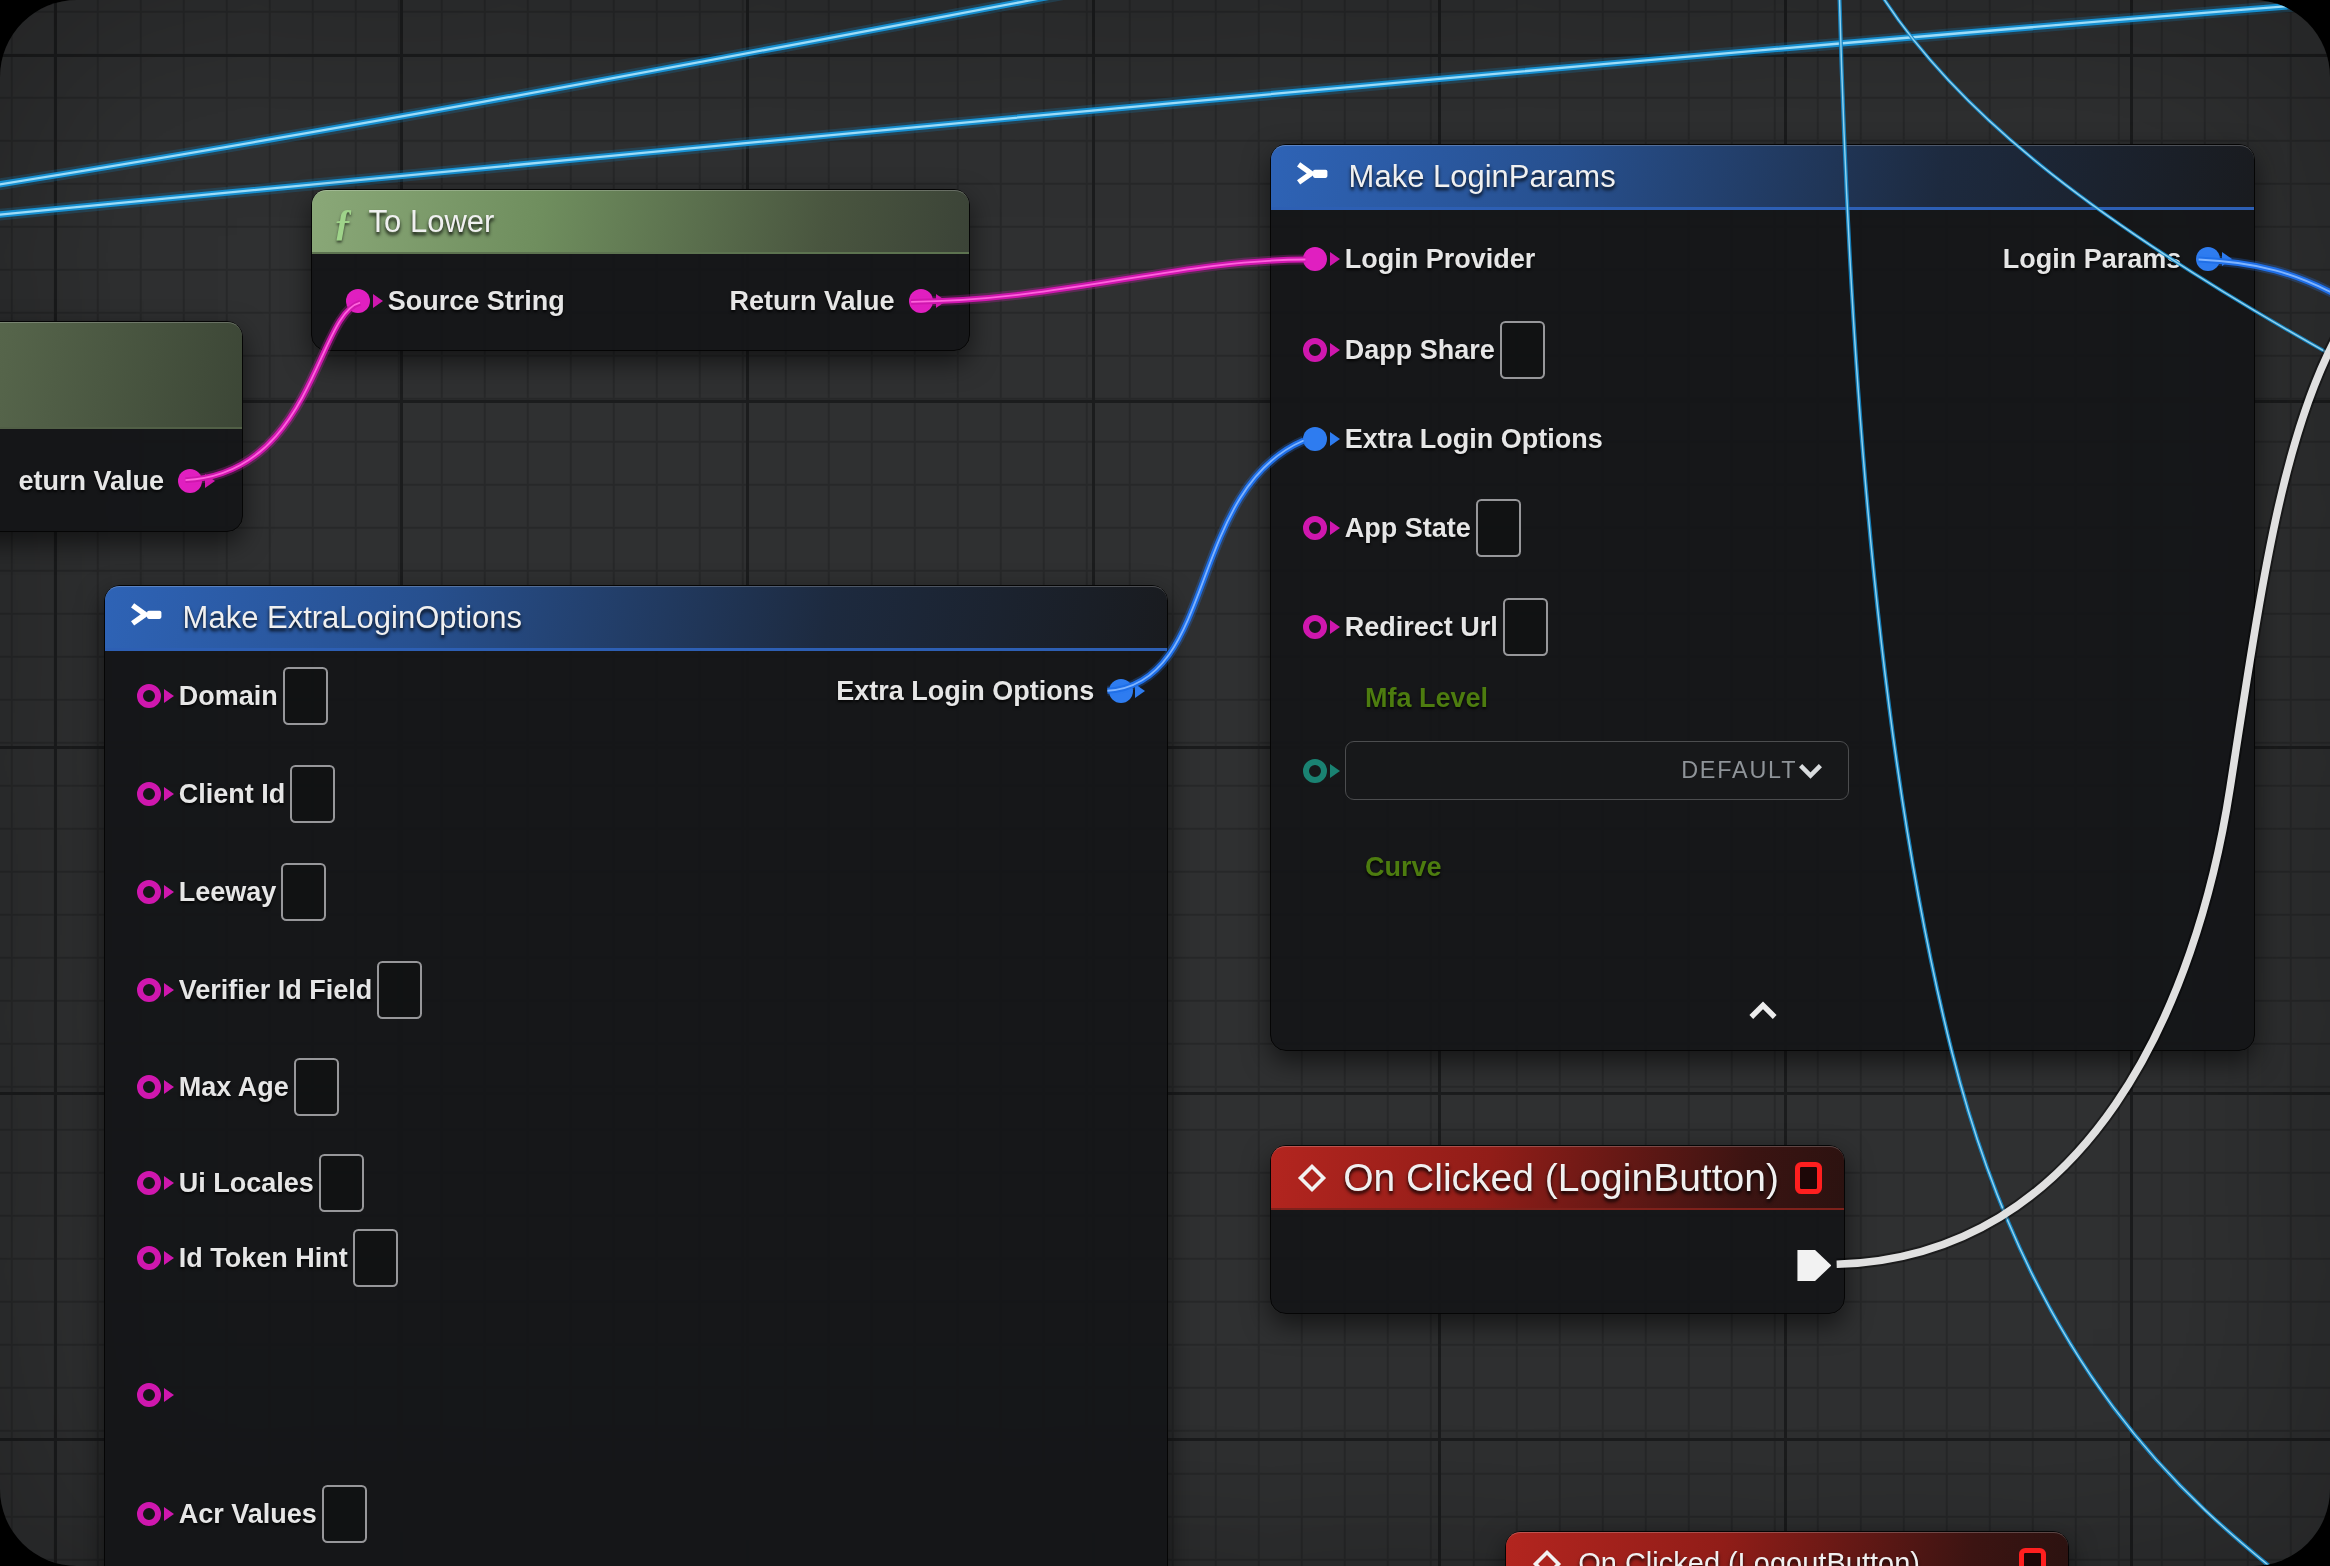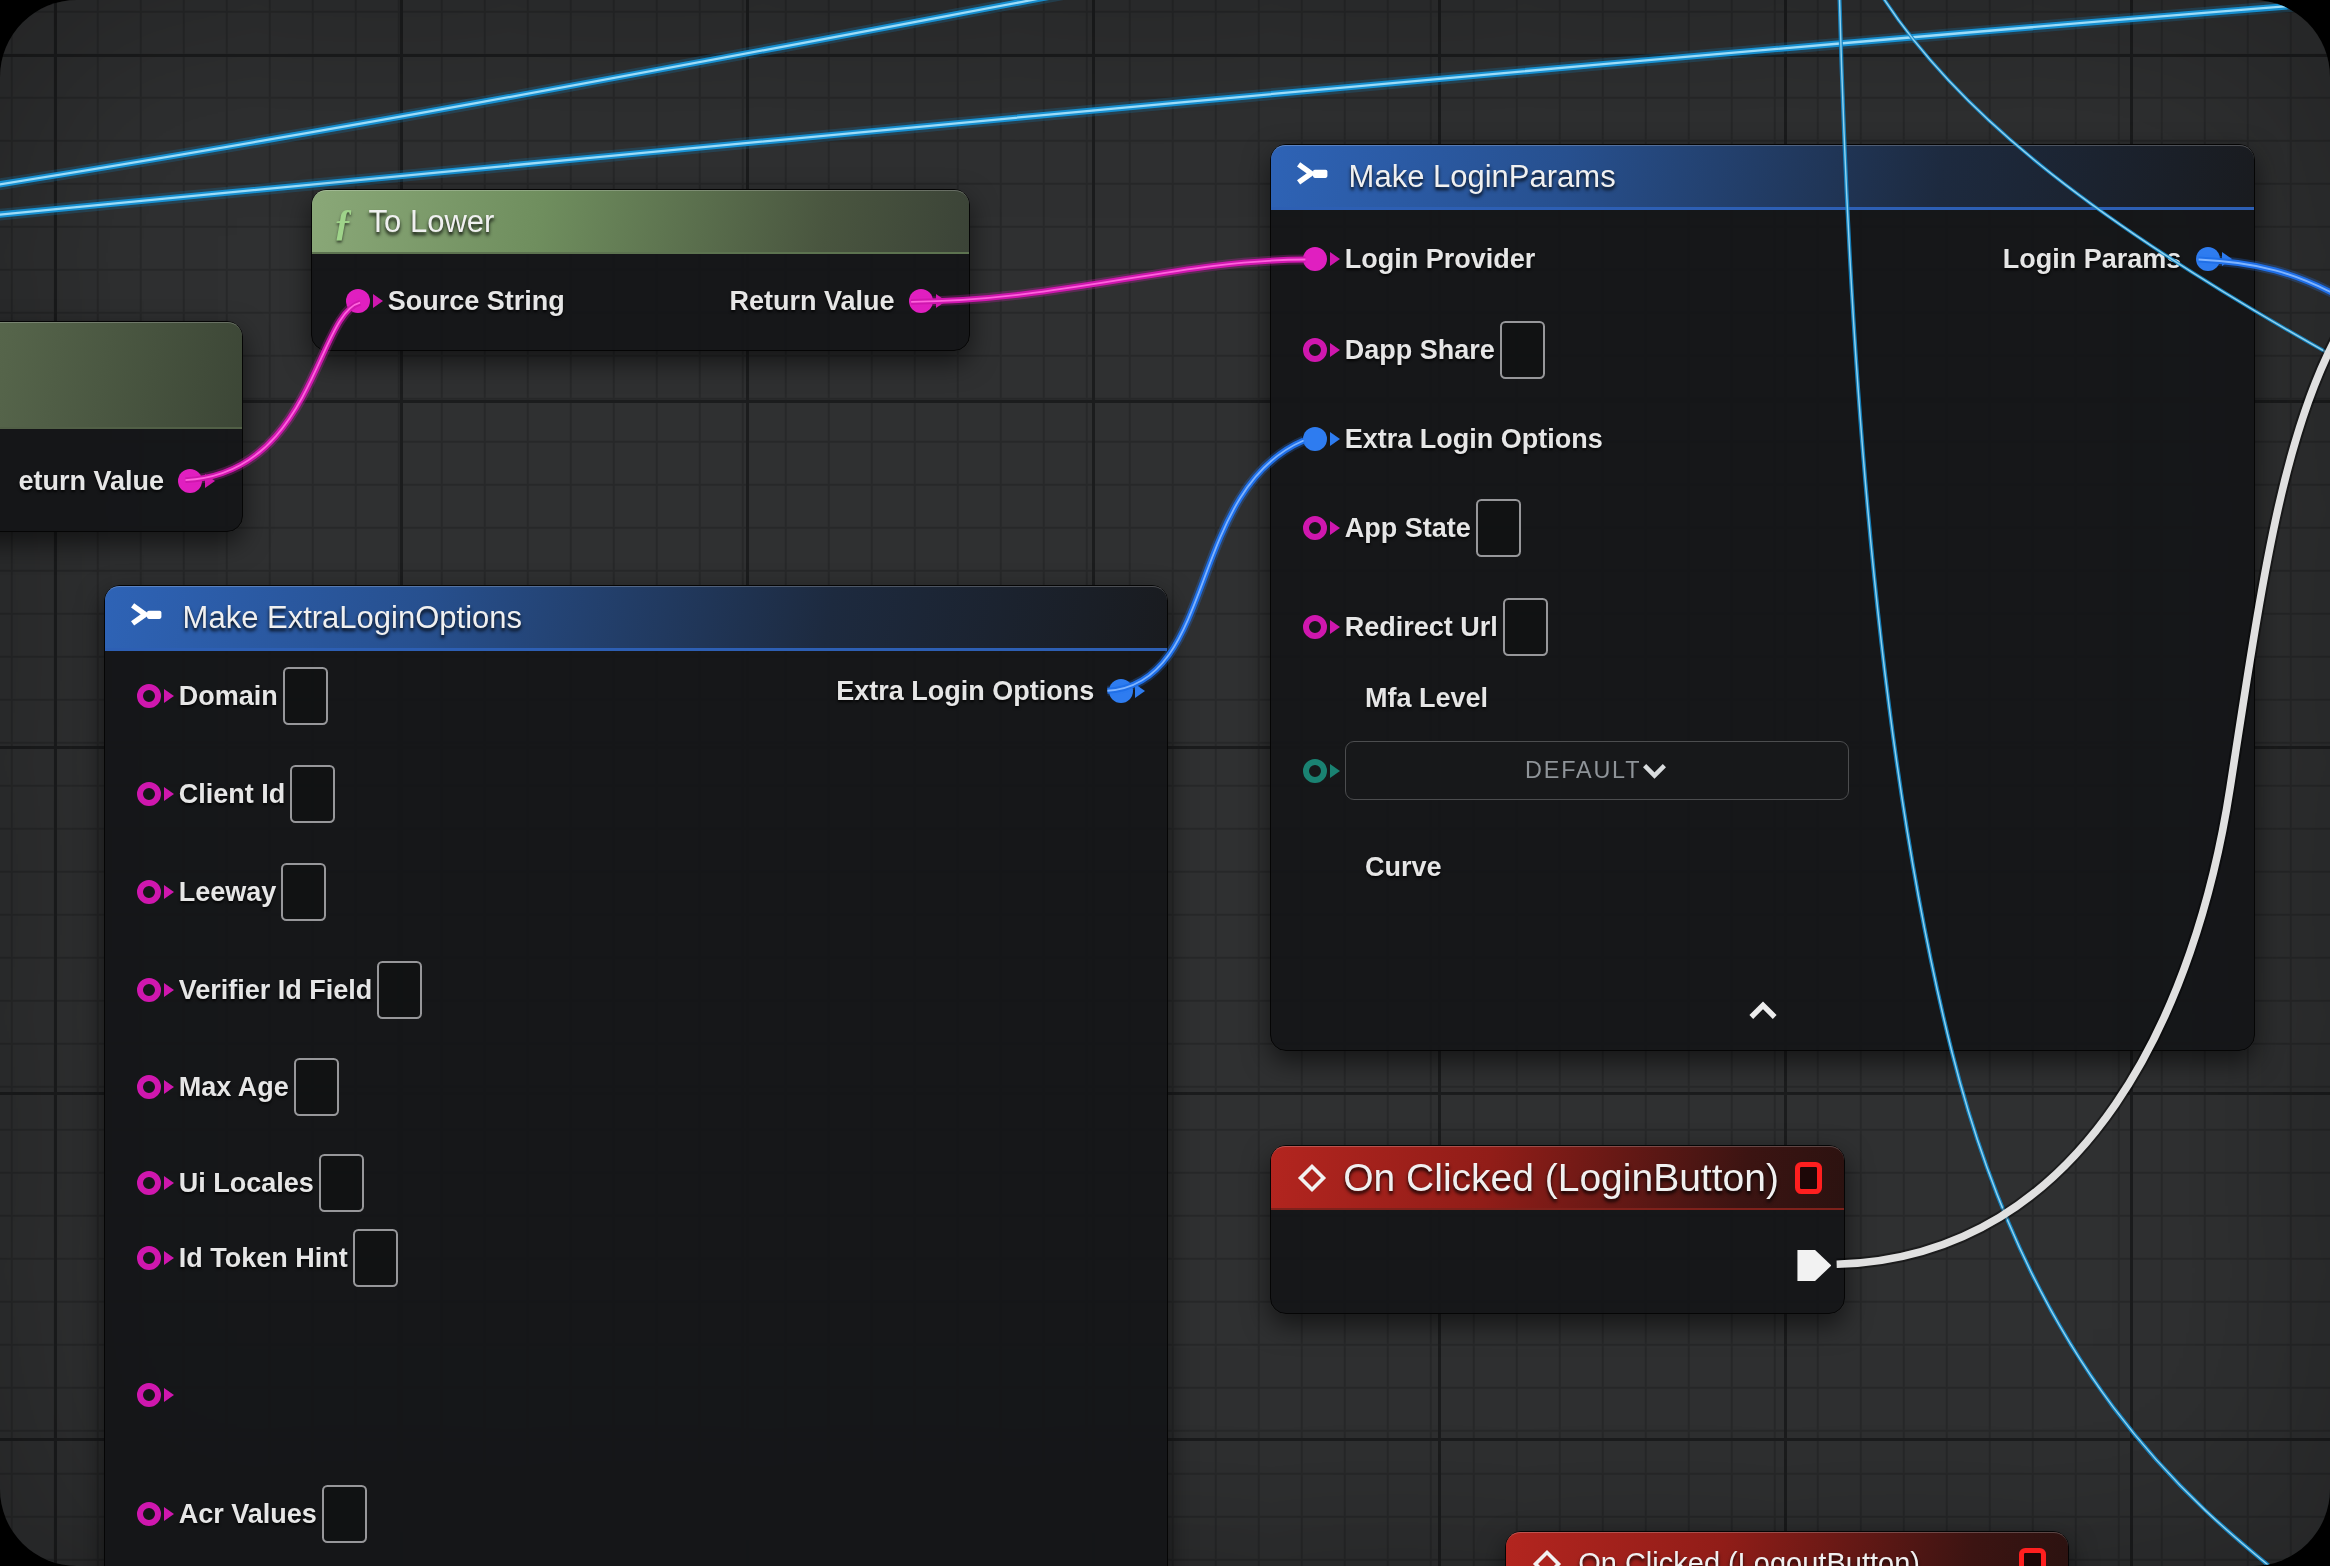--- a/index.html
+++ b/index.html
@@ -33,24 +33,24 @@
   .row{position:absolute;display:flex;align-items:center;gap:5px;height:52px;left:32px;}
   .rowR{position:absolute;display:flex;align-items:center;gap:14.4px;height:52px;}
   .plabel{font-size:27px;font-weight:bold;color:#e6e6e6;text-shadow:0 1.8px 2.7px rgba(0,0,0,.85);white-space:nowrap;}
   .pin{display:flex;align-items:center;}
   .dot{display:block;width:24px;height:24px;border-radius:50%;box-sizing:border-box;}
   .f-pink{background:#e01fc0}.f-blue{background:#2e7cf0}
   .h-pink{border:6.3px solid #cf17ae}.h-teal{border:6.3px solid #1a8272}
   .wedge{display:block;width:0;height:0;border:7.2px solid transparent;border-right:0;margin-left:2.7px;}
   .w-pink{border-left:10px solid #cf17ae}.w-blue{border-left:10px solid #2e7cf0}.w-teal{border-left:10px solid #1a8272}
   .vbox{width:41px;height:54px;border:2.7px solid #97979a;border-radius:5.4px;background:rgba(12,13,14,.5);}
-  .dropdown{display:flex;align-items:center;justify-content:center;width:504px;height:59px;
+  .dropdown{display:flex;align-items:center;justify-content:flex-end;width:504px;height:59px;
     background:#17181a;border:1.8px solid #4c4d4f;border-radius:9px;padding:0 23.4px;box-sizing:border-box;}
   .ddtext{font-size:23.4px;color:#8f9499;letter-spacing:1.8px;}
-  .fieldlabel{font-size:27px;font-weight:bold;color:#e5e5e5;text-shadow:0 1.8px 2.7px rgba(0,0,0,.85);margin-bottom:7.2px;}
+  .fieldlabel{font-size:27px;font-weight:bold;color:#4d7c0f;text-shadow:0 1.8px 2.7px rgba(0,0,0,.85);margin-bottom:7.2px;}
   .hintinput{width:353px;height:50px;box-sizing:border-box;background:#1b1c1e;border:2.7px solid #9a9a9a;
     border-radius:3.6px;color:#d5d5d5;font-size:28px;padding:0 14.4px;font-family:"Liberation Sans",sans-serif;}
   .fnicon{font-family:"Liberation Serif",serif;font-style:italic;font-weight:bold;color:#9fd48a;
     font-size:38px;line-height:38px;text-shadow:0 1.8px 2.7px rgba(0,0,0,.6);}
   .delegate{width:27px;height:32px;border:5.4px solid #ff1f1f;border-radius:6.3px;background:#1d0707;
     box-sizing:border-box;margin-left:auto;}
   .execpin{width:34px;height:31px;background:#f2f2f2;
     clip-path:polygon(0 0,52% 0,100% 50%,52% 100%,0 100%);}
   .chev-collapse{position:absolute;left:50%;transform:translateX(-50%);}
 </style>

